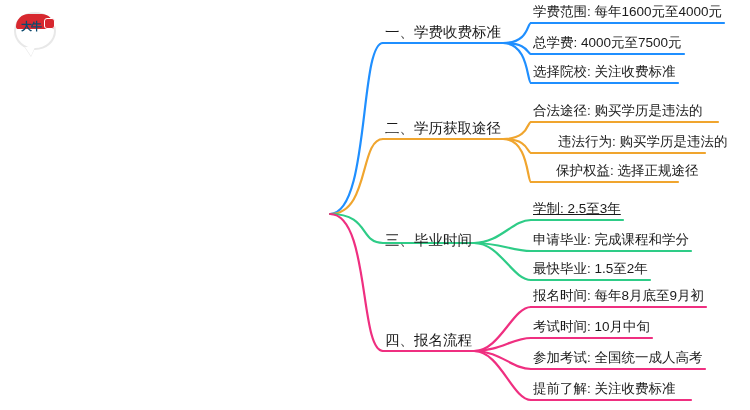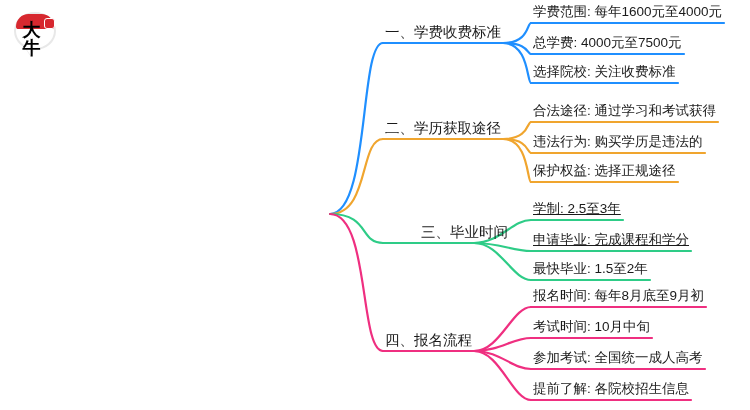--- a/index.html
+++ b/index.html
@@ -73,23 +73,23 @@
     border-radius: 3px;
     border: 1.5px solid #ffffff;
     box-sizing: border-box;
   }
   .mark-text {
     position: absolute;
     left: 5px;
     top: 12px;
     width: 28px;
     text-align: center;
-    font-size: 18px;
+    font-size: 11px;
     font-weight: bold;
-    color: #000000;
+    color: #0c4a6e;
     line-height: 1;
     letter-spacing: -1px;
   }
   #logo-words {
     display: flex;
     flex-direction: column;
     justify-content: center;
     line-height: 1;
   }
   #logo-cn {
@@ -211,26 +211,26 @@
       <line x1="4" y1="214" x2="330" y2="214" stroke="url(#rootgrad)" stroke-width="2.4" stroke-linecap="round"></line>
     </svg>
 
 
   <div id="node-layer">
       <div class="node branch-node" style="left: 385px; top: 22px;">一、学费收费标准</div>
       <div class="node leaf-node" style="left: 533px; top: 2px;">学费范围: 每年1600元至4000元</div>
       <div class="node leaf-node" style="left: 533px; top: 33px;">总学费: 4000元至7500元</div>
       <div class="node leaf-node" style="left: 533px; top: 62px;">选择院校: 关注收费标准</div>
       <div class="node branch-node" style="left: 385px; top: 118px;">二、学历获取途径</div>
-      <div class="node leaf-node" style="left: 533px; top: 101px;">合法途径: 通过学习和考试获得</div>
-      <div class="node leaf-node" style="left: 533px; top: 132px;">违法行为: 购买学历是违法的</div>
-      <div class="node leaf-node" style="left: 533px; top: 161px; text-align: center;">保护权益: 选择正规途径</div>
-      <div class="node branch-node" style="left: 385px; top: 222px; margin-left: 36px;">三、毕业时间</div>
+      <div class="node leaf-node" style="left: 533px; top: 101px;">合法途径: 购买学历是违法的</div>
+      <div class="node leaf-node" style="left: 558px; top: 132px;">违法行为: 购买学历是违法的</div>
+      <div class="node leaf-node" style="left: 556px; top: 161px; text-align: center;">保护权益: 选择正规途径</div>
+      <div class="node branch-node" style="left: 385px; top: 230px;">三、毕业时间</div>
       <div class="node leaf-node" style="left: 533px; top: 199px; text-decoration: underline;">学制: 2.5至3年</div>
-      <div class="node leaf-node" style="left: 533px; top: 230px; text-decoration: underline;">申请毕业: 完成课程和学分</div>
+      <div class="node leaf-node" style="left: 533px; top: 230px;">申请毕业: 完成课程和学分</div>
       <div class="node leaf-node" style="left: 533px; top: 259px;">最快毕业: 1.5至2年</div>
       <div class="node branch-node" style="left: 385px; top: 330px;">四、报名流程</div>
       <div class="node leaf-node" style="left: 533px; top: 286px;">报名时间: 每年8月底至9月初</div>
       <div class="node leaf-node" style="left: 533px; top: 317px;">考试时间: 10月中旬</div>
       <div class="node leaf-node" style="left: 533px; top: 348px;">参加考试: 全国统一成人高考</div>
-      <div class="node leaf-node" style="left: 533px; top: 379px;">提前了解: 各院校招生信息</div>
+      <div class="node leaf-node" style="left: 533px; top: 379px;">提前了解: 关注收费标准</div>
     </div>
 </div>
 
 </body></html>

